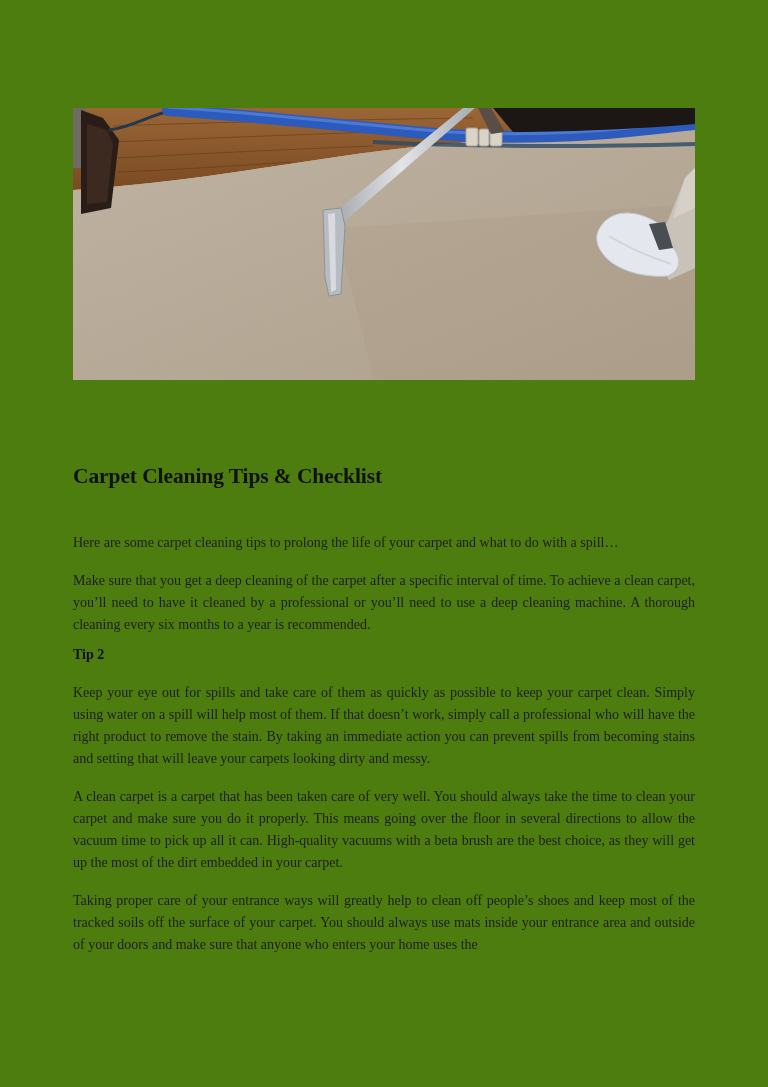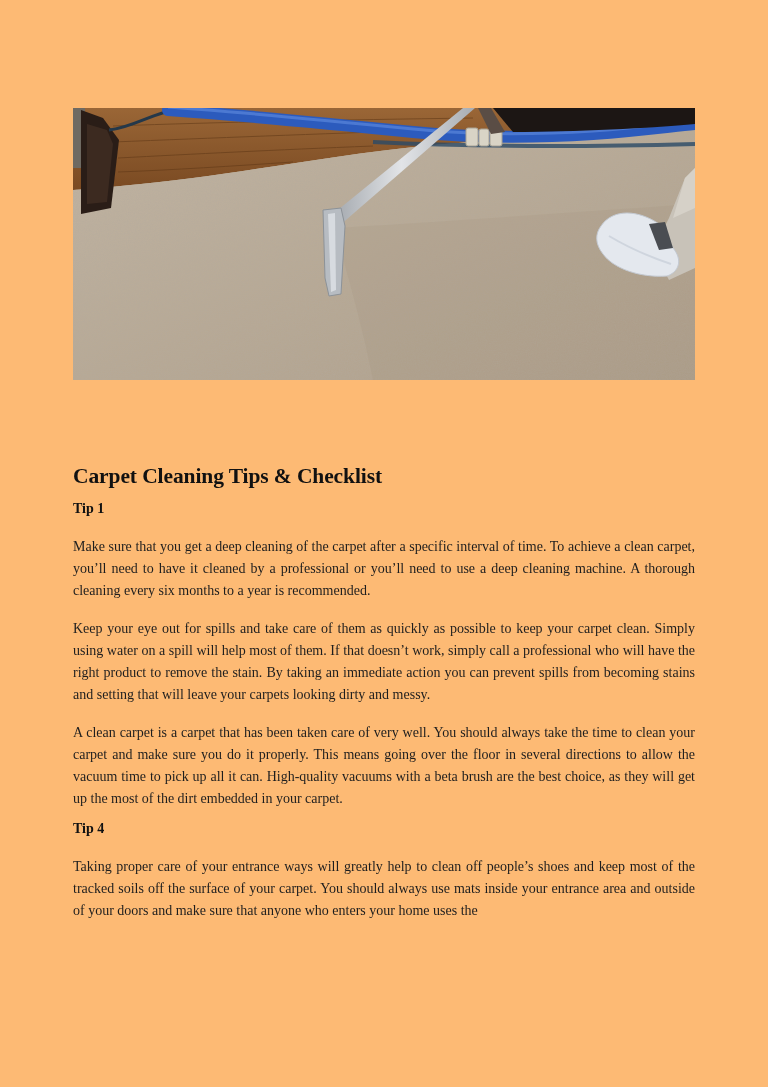--- a/index.html
+++ b/index.html
@@ -12,21 +12,21 @@
       height: 1087px;
       position: relative;
       overflow: hidden;
       font-family: "Liberation Serif", "DejaVu Serif", serif;
       color: #1a1a1a;
     }
     .page {
       position: absolute;
       left: 0; top: 0;
       width: 768px; height: 1087px;
-      background: #fdba74;
+      background: #4d7c0f;
     }
     .hero {
       position: absolute;
       left: 73px;
       top: 108px;
       width: 622px;
       height: 272px;
       overflow: hidden;
       background: #b9ab98;
     }
@@ -138,33 +138,33 @@
       <path d="M600 110 L612 70 L622 60 L622 100 Z" fill="#d6d1c8"></path>
       <path d="M528 118 C540 100 566 102 586 116 L600 140 C610 152 606 164 594 168 C566 170 540 160 530 146 C522 136 522 126 528 118 Z" fill="#e4e8ee" stroke="#c4cad3" stroke-width="1"></path>
       <path d="M576 116 L592 114 L600 140 L586 142 Z" fill="#4a4d52"></path>
       <path d="M536 128 C556 140 580 150 598 156" stroke="#cfd5de" stroke-width="2" fill="none"></path>
     </svg>
   </div>
 
   <div class="content">
     <h1 class="title">Carpet Cleaning Tips &amp; Checklist</h1>
 
+    <p class="intro">Here are some carpet cleaning tips to prolong the life of your carpet and what to do with a spill…</p>
 
     <div>
-      <p class="tip-heading">Tip 1</p>
       <p class="tip-body">Make sure that you get a deep cleaning of the carpet after a specific interval of time. To achieve a clean carpet, you’ll need to have it cleaned by a professional or you’ll need to use a deep cleaning machine. A thorough cleaning every six months to a year is recommended.</p>
     </div>
 
     <div>
+      <p class="tip-heading">Tip 2</p>
       <p class="tip-body">Keep your eye out for spills and take care of them as quickly as possible to keep your carpet clean. Simply using water on a spill will help most of them. If that doesn’t work, simply call a professional who will have the right product to remove the stain. By taking an immediate action you can prevent spills from becoming stains and setting that will leave your carpets looking dirty and messy.</p>
     </div>
 
     <div>
       <p class="tip-body">A clean carpet is a carpet that has been taken care of very well. You should always take the time to clean your carpet and make sure you do it properly. This means going over the floor in several directions to allow the vacuum time to pick up all it can. High-quality vacuums with a beta brush are the best choice, as they will get up the most of the dirt embedded in your carpet.</p>
     </div>
 
     <div>
-      <p class="tip-heading">Tip 4</p>
       <p class="tip-body">Taking proper care of your entrance ways will greatly help to clean off people’s shoes and keep most of the tracked soils off the surface of your carpet. You should always use mats inside your entrance area and outside of your doors and make sure that anyone who enters your home uses the</p>
     </div>
   </div>
 
 </div>
 
 </body></html>

